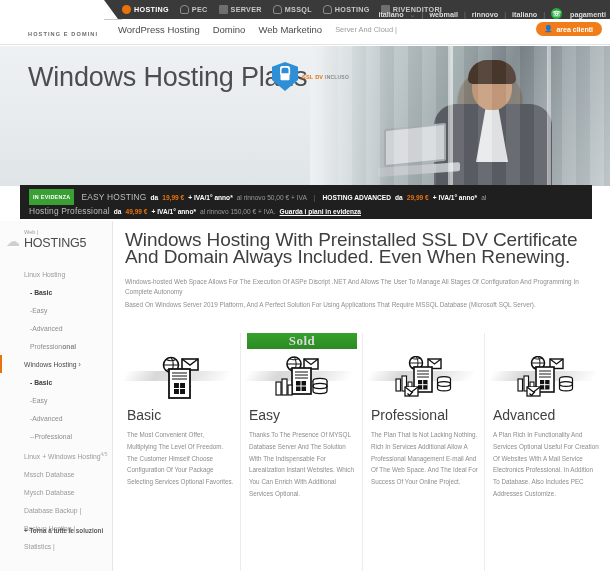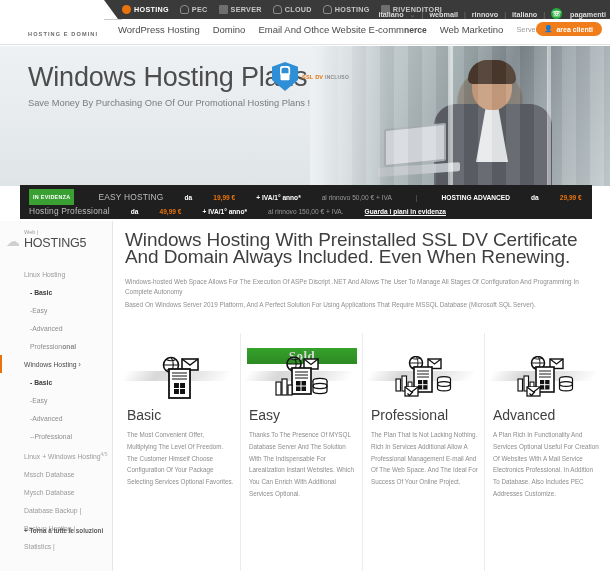--- a/index.html
+++ b/index.html
@@ -185,21 +185,21 @@
   .ssl-text { font-size: 5.6px; font-weight: bold; color:#e8730c; letter-spacing:.2px;}
   .ssl-text i { color:#8b8b8b; font-style:normal; font-size:5px;}
 
   
   .promo {
     position: absolute; left: 20px; top: 185px; width: 572px; height: 34px;
     background: #1f1f1f; color: #d8d8d8;
     padding: 4px 9px; font-size: 6.6px; line-height: 13px;
     overflow: hidden;
   }
-  .promo-line { display:flex; align-items:center; flex-wrap: nowrap; gap:21px; white-space:nowrap; }
+  .promo-line { display:flex; align-items:center; flex-wrap: nowrap; gap:4px; white-space:nowrap; }
   .promo-tag {
     background: #3aa033; color:#fff; font-weight:bold; font-size:5.4px;
     padding: 1.5px 4px; letter-spacing:.3px; margin-right:3px;
   }
   .promo-name { color:#bdbdbd; font-size:8.4px; letter-spacing:.2px; }
   .promo-da { font-weight:bold; color:#fff; font-size:6.6px;}
   .promo-price { color:#e8730c; font-weight:bold; font-size:6.6px; }
   .promo-b { font-weight:bold; color:#fff; }
   .promo-dim { color:#9a9a9a; }
   .promo-sep { color:#6a6a6a; padding:0 3px;}
@@ -257,21 +257,21 @@
   }
   .card {
     width: 122px; height: 238px; background:#fff;
     border-right:1px solid #ececec; position:relative; padding: 0 10px;
   }
   .card:last-child { border-right:none; }
   .sold-ribbon {
     position:absolute; left:6px; top:0; width:110px; height:16px;
     background: linear-gradient(to bottom,#35a12b,#2c8a23);
     color:#d9d9d9; font-size:13px; font-weight:bold; font-family:"Liberation Serif",serif;
-    text-align:center; line-height:16px; letter-spacing:.5px;margin-top:15px;
+    text-align:center; line-height:16px; letter-spacing:.5px;
   }
   .card-icon {
     position:absolute; left:0; right:0; top:18px; height:54px;
     display:flex; align-items:center; justify-content:center;
   }
   .card-streak {
     position:absolute; left:6px; top:38px; width:104px; height:10px;
     background: linear-gradient(100deg, rgba(210,210,210,0) 0%, #d8d8d8 30%, #e6e6e6 70%, rgba(230,230,230,0) 100%);
     transform: skewX(-28deg);
   }
@@ -301,21 +301,21 @@
       <div class="top-item">
         <span class="ti-ico cl"></span>
         <span>PEC</span>
       </div>
       <div class="top-item">
         <span class="ti-ico sq"></span>
         <span>SERVER</span>
       </div>
       <div class="top-item">
         <span class="ti-ico cl"></span>
-        <span>CLOUD</span>
+        <span>MSSQL</span>
       </div>
       <div class="top-item">
         <span class="ti-ico cl"></span>
         <span>HOSTING</span>
       </div>
       <div class="top-item">
         <span class="ti-ico sq"></span>
         <span>RIVENDITORI</span>
       </div>
     </div>
@@ -336,21 +336,20 @@
     </div>
   </div>
 
   <div class="headerbar">
     <div class="logo-rule"></div>
     <div class="logo-sub">HOSTING E DOMINI</div>
 
     <div class="mainnav">
       <span>WordPress Hosting</span>
       <span>Domino</span>
-      <span><span>Email And Othce Website E-comm</span><b class="nav-bold">nerce</b></span>
       <span>Web Marketino</span>
       <span class="nav-faint">Server And Cloud |</span>
     </div>
 
     <div class="area-clienti">
       <span>👤</span>
       <span>area clienti</span>
     </div>
   </div>
 
@@ -364,21 +363,20 @@
         <div class="man-hair"></div>
       </div>
       <div class="laptop">
         <div class="laptop-screen"></div>
         <div class="laptop-base"></div>
       </div>
       <div class="window-frame"></div>
     </div>
 
     <div class="hero-title">Windows Hosting Plans</div>
-    <div class="hero-sub">Save Money By Purchasing One Of Our Promotional Hosting Plans !</div>
 
     <div class="ssl-badge">
       <div class="ssl-shield"></div>
       <div class="ssl-text">
         <span>SSL DV</span>
         <i>INCLUSO</i>
       </div>
     </div>
   </div>
 

